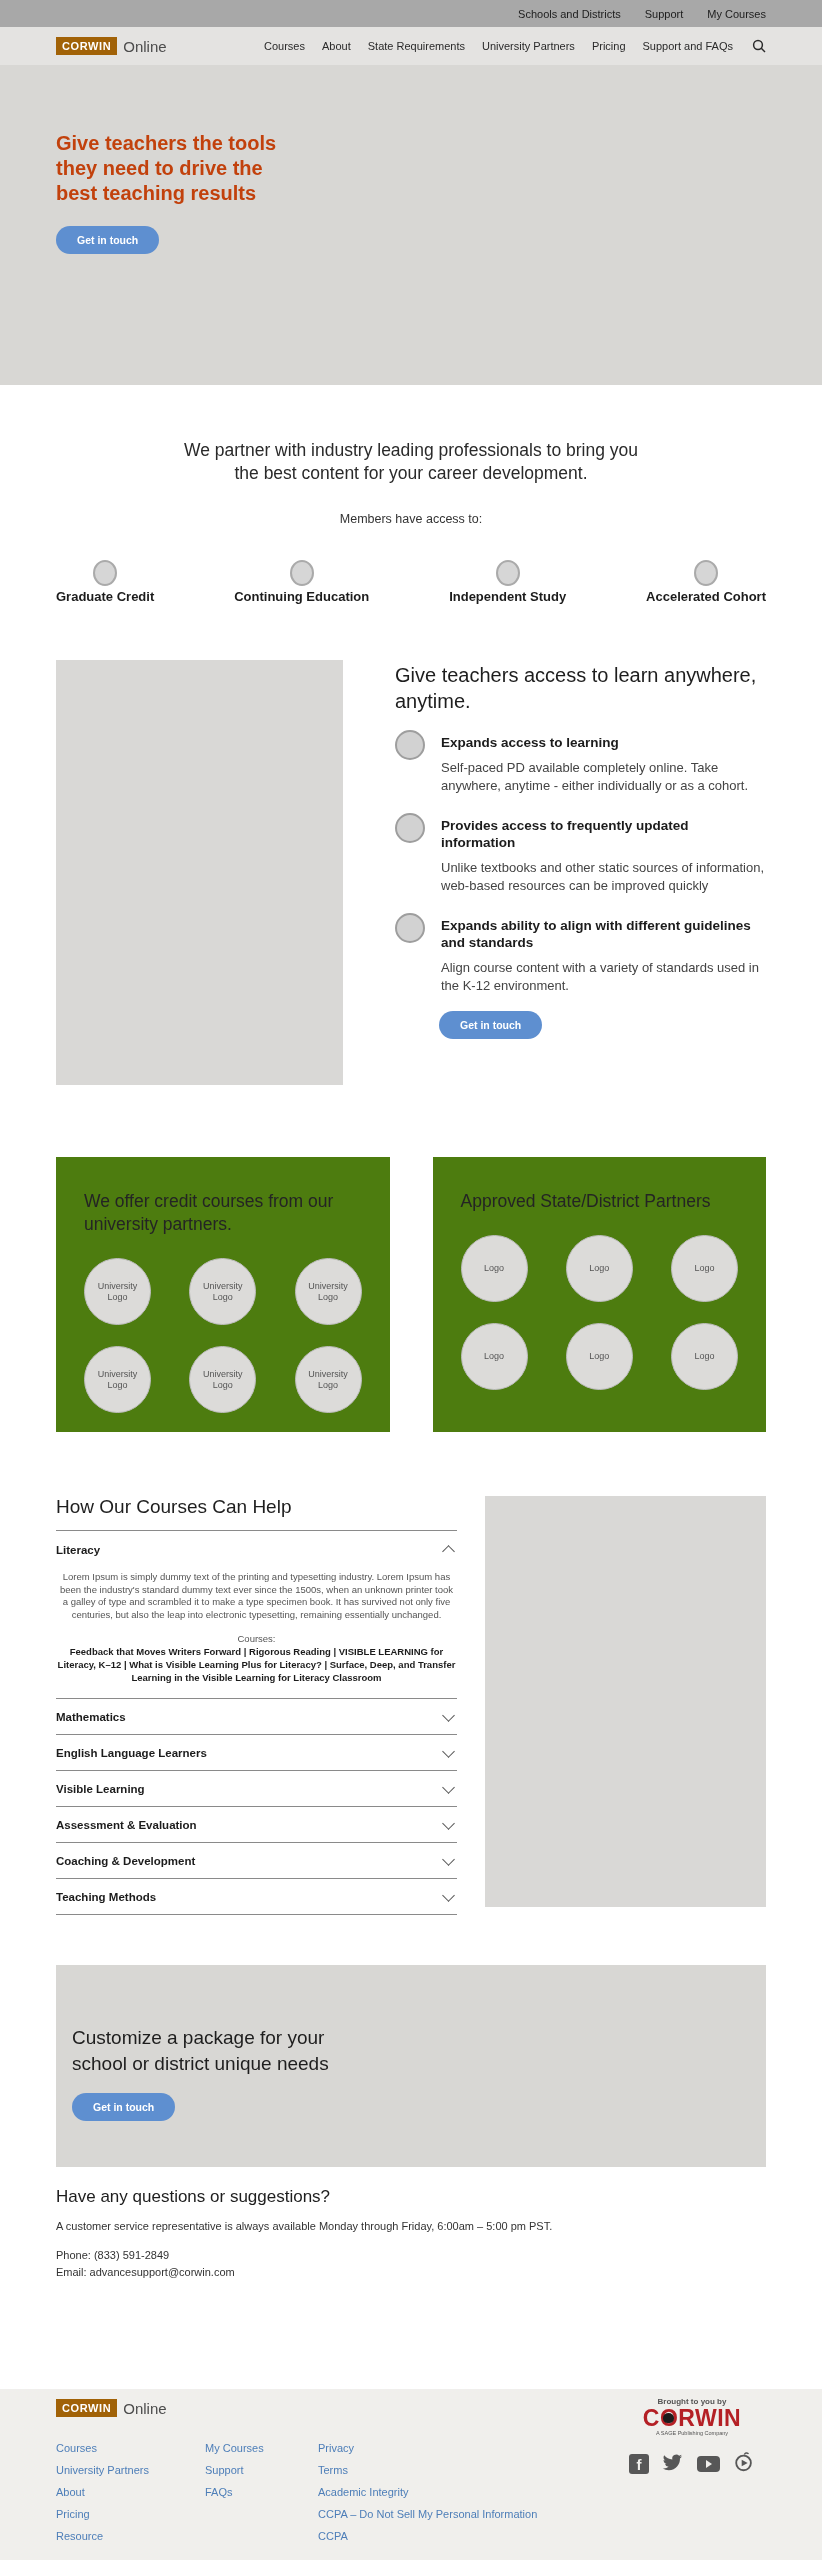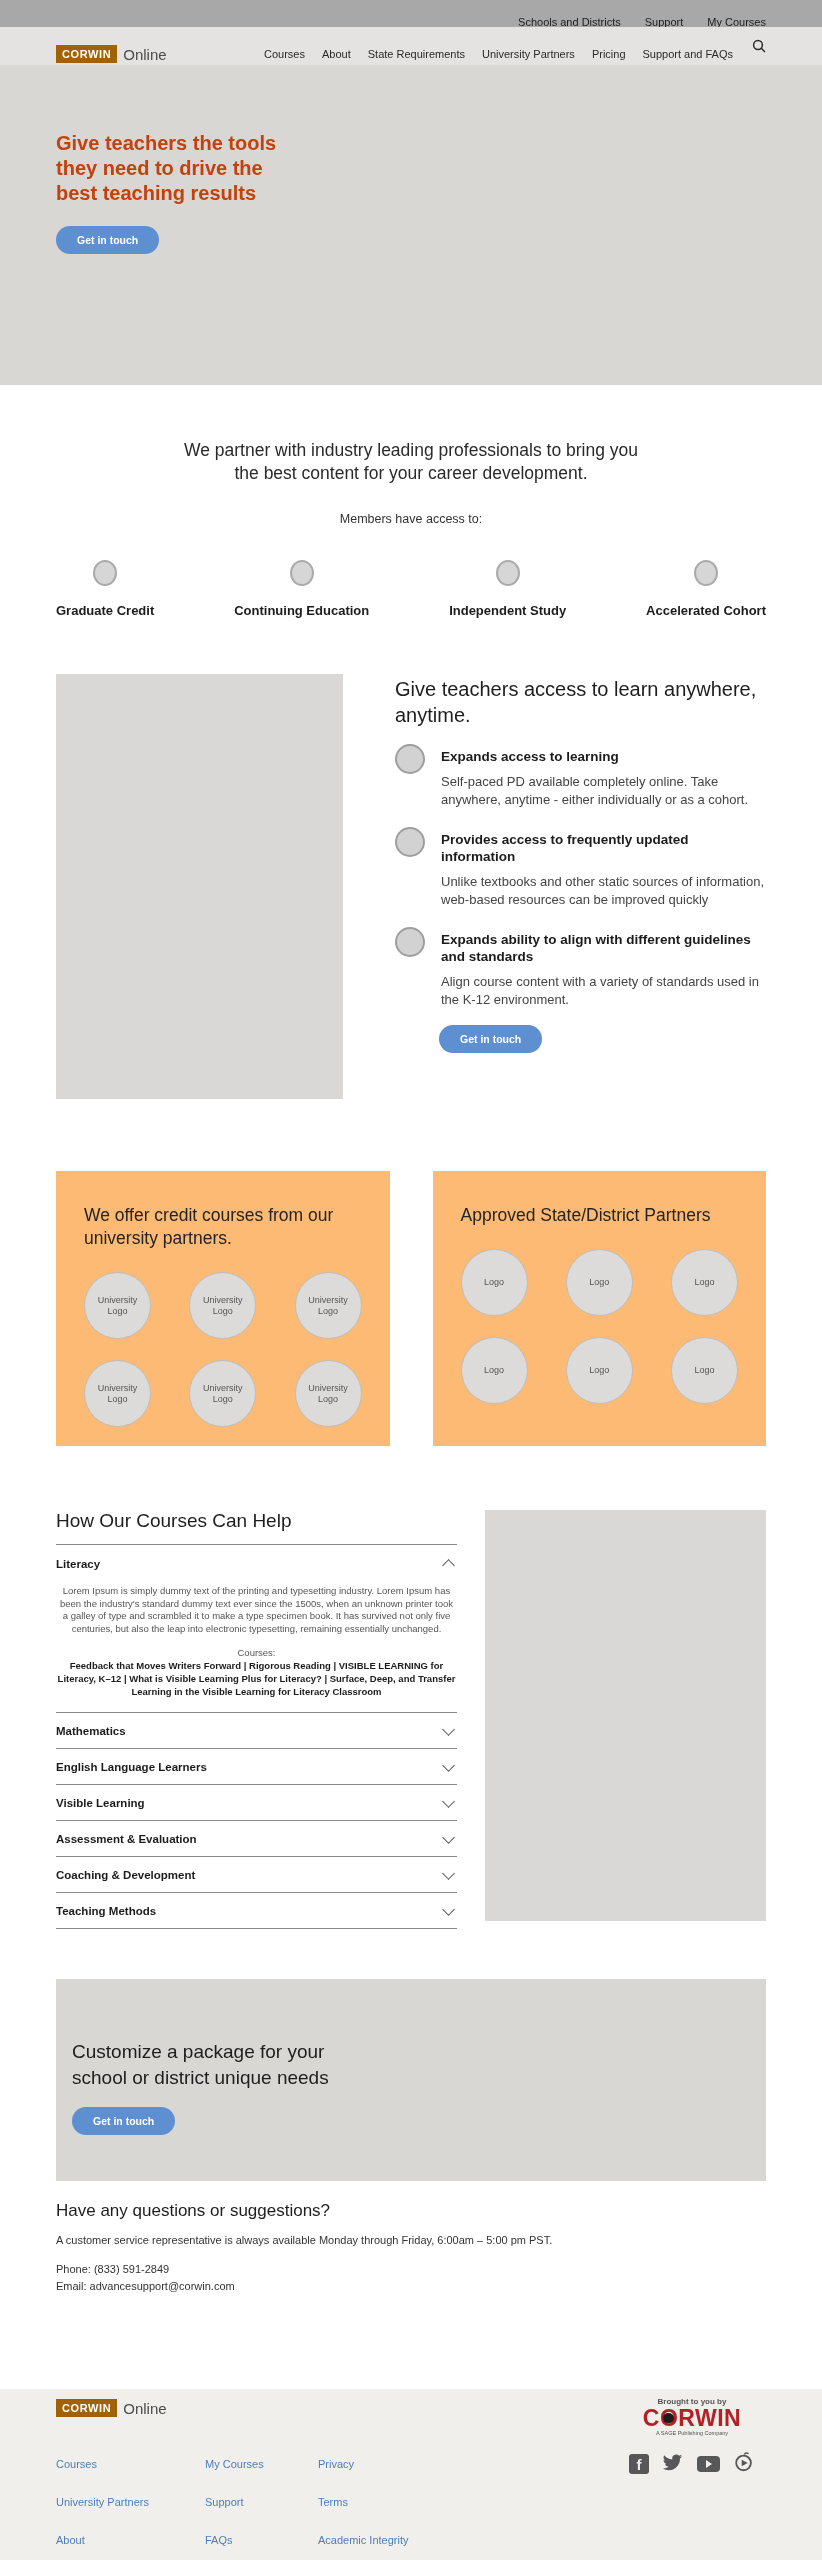--- a/index.html
+++ b/index.html
@@ -2,21 +2,21 @@
 <html><head>
 <meta charset="utf-8">
 <style>
   html,body{margin:0;padding:0;}
   body{
     width:822px;height:2560px;overflow:hidden;background:#ffffff;
     font-family:"Liberation Sans",sans-serif;color:#222;
     display:flex;flex-direction:column;
   }
   section{flex-shrink:0;}
-  a{text-decoration:none;color:inherit;cursor:pointer;margin-top:16px;}
+  a{text-decoration:none;color:inherit;cursor:pointer;}
 
   
   .topbar{height:27px;background:#a8a8a8;display:flex;align-items:center;justify-content:flex-end;gap:24px;padding-right:56px;}
   .topbar a{font-size:11px;color:#1d1d1d;}
 
   
   .header{height:38px;background:#e4e3e1;display:flex;align-items:center;padding:0 56px;}
   .logo{display:flex;align-items:center;}
   .logo-badge{background:#a16207;color:#fff;font-weight:bold;font-size:11px;letter-spacing:.6px;padding:3px 6px;}
   .logo-suffix{font-size:15px;color:#4c4c4c;margin-left:6px;}
@@ -31,36 +31,36 @@
        font-size:10.5px;font-weight:bold;padding:8px 21px;cursor:pointer;font-family:"Liberation Sans",sans-serif;}
   .hero .btn{margin-top:20px;}
 
   
   .intro{padding-top:54px;}
   .intro h2{margin:0 auto;font-weight:normal;font-size:17.5px;line-height:23px;text-align:center;max-width:470px;color:#2a2a2a;}
   .intro .members{margin:27px 0 8px;text-align:center;font-size:12.5px;color:#333;}
   .member-row{margin:34px 56px 0;display:flex;justify-content:space-between;}
   .member-item{display:flex;flex-direction:column;align-items:center;}
   .dot{width:20px;height:22px;border-radius:50%;background:#d6d6d6;border:2px solid #aaa;}
-  .member-item .mlabel{margin-top:17px;font-size:13px;font-weight:bold;color:#1c1c1c;}
+  .member-item .mlabel{margin-top:3px;font-size:13px;font-weight:bold;color:#1c1c1c;}
 
   
   .access{margin-top:56px;padding:0 56px;display:flex;}
   .access-img{width:287px;height:425px;background:#d9d8d6;flex-shrink:0;}
   .access-right{margin-left:52px;width:372px;}
   .access-right h2{margin:2px 0 16px;font-weight:normal;font-size:20px;line-height:26px;color:#1e1e1e;}
   .bullet{display:flex;margin-top:10px;}
   .bullet-icon{width:26px;height:26px;border-radius:50%;background:#d2d2d2;border:2px solid #9e9e9e;flex-shrink:0;margin-right:16px;}
   .bullet-title{font-size:13.5px;font-weight:bold;line-height:17px;color:#1c1c1c;padding-top:4px;}
   .bullet-desc{font-size:13px;line-height:18px;color:#444;margin:8px 0 8px;}
   .access .btn{margin:8px 0 0 44px;}
 
   
   .cards{margin:72px 56px 0;display:flex;gap:43px;}
-  .card{flex:1;background:#fdba74;height:275px;box-sizing:border-box;padding:33px 28px 0;}
+  .card{flex:1;background:#4d7c0f;height:275px;box-sizing:border-box;padding:33px 28px 0;}
   .card h3{margin:0 0 22px;font-weight:normal;font-size:17.5px;line-height:23px;color:#242424;}
   .logo-row{display:flex;justify-content:space-between;margin-bottom:21px;}
   .logo-circle{width:67px;height:67px;border-radius:50%;background:#dcdbd9;border:1px solid #bdbdbd;
                display:flex;align-items:center;justify-content:center;text-align:center;
                font-size:9px;line-height:11px;color:#555;box-sizing:border-box;padding:4px;}
 
   
   .help{margin-top:64px;padding:0 56px;display:flex;}
   .help-left{width:401px;flex-shrink:0;}
   .help-left h2{margin:0 0 12px;font-weight:normal;font-size:19px;color:#1e1e1e;}

